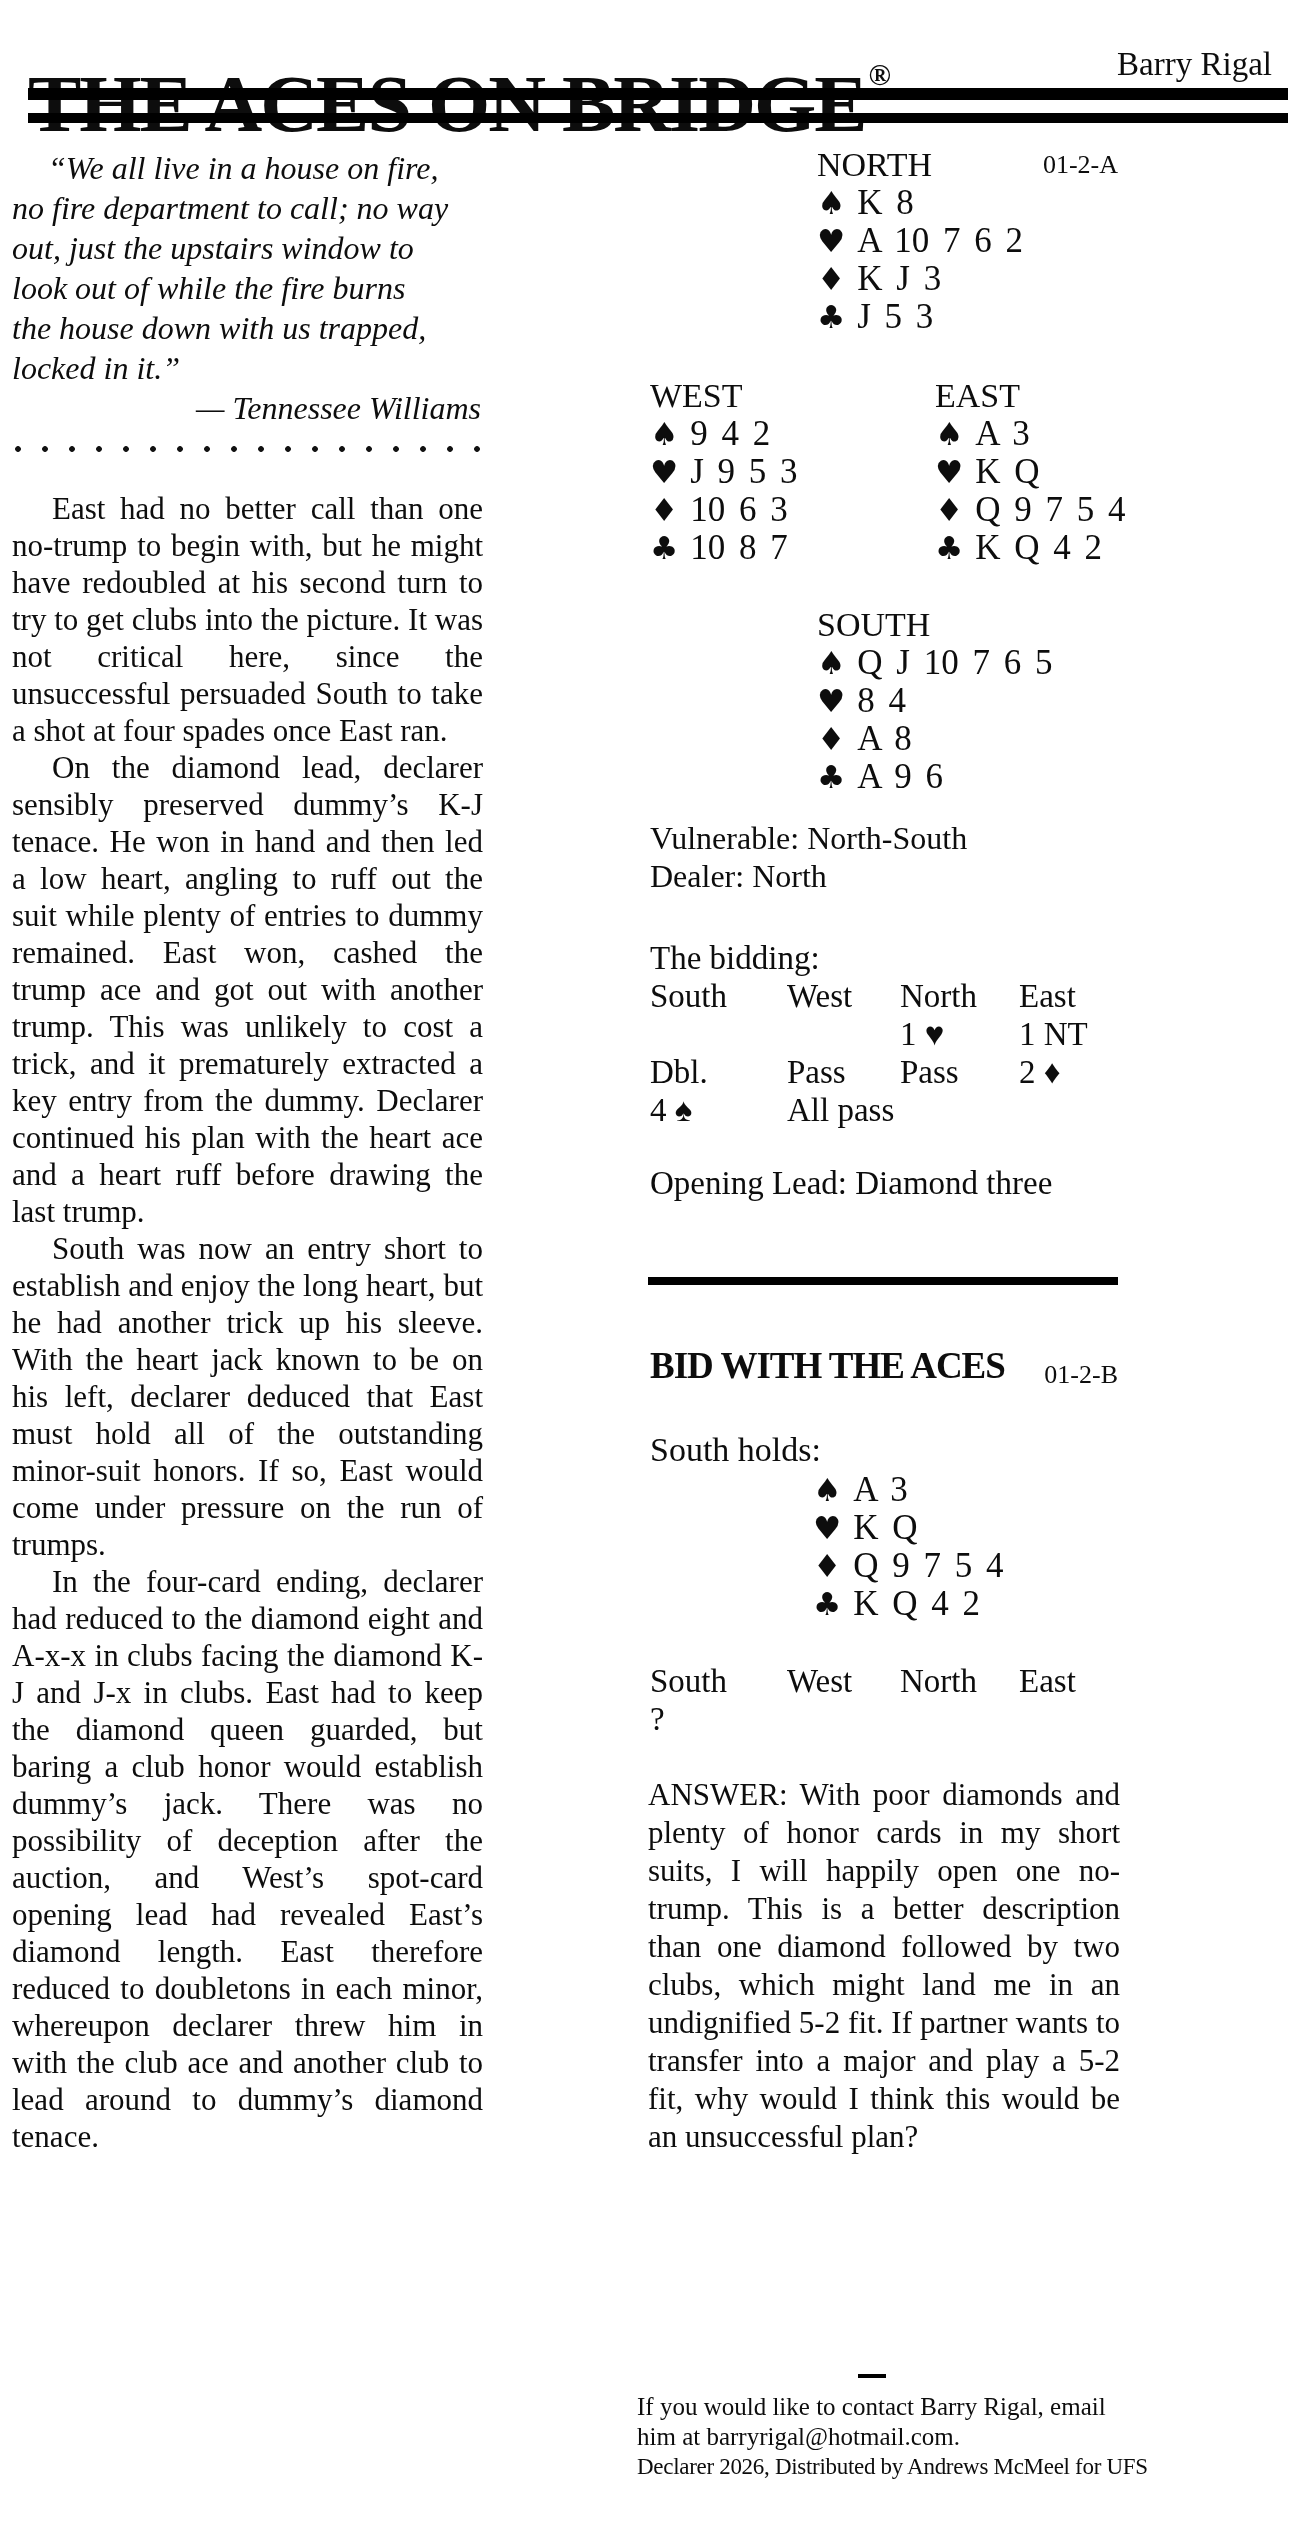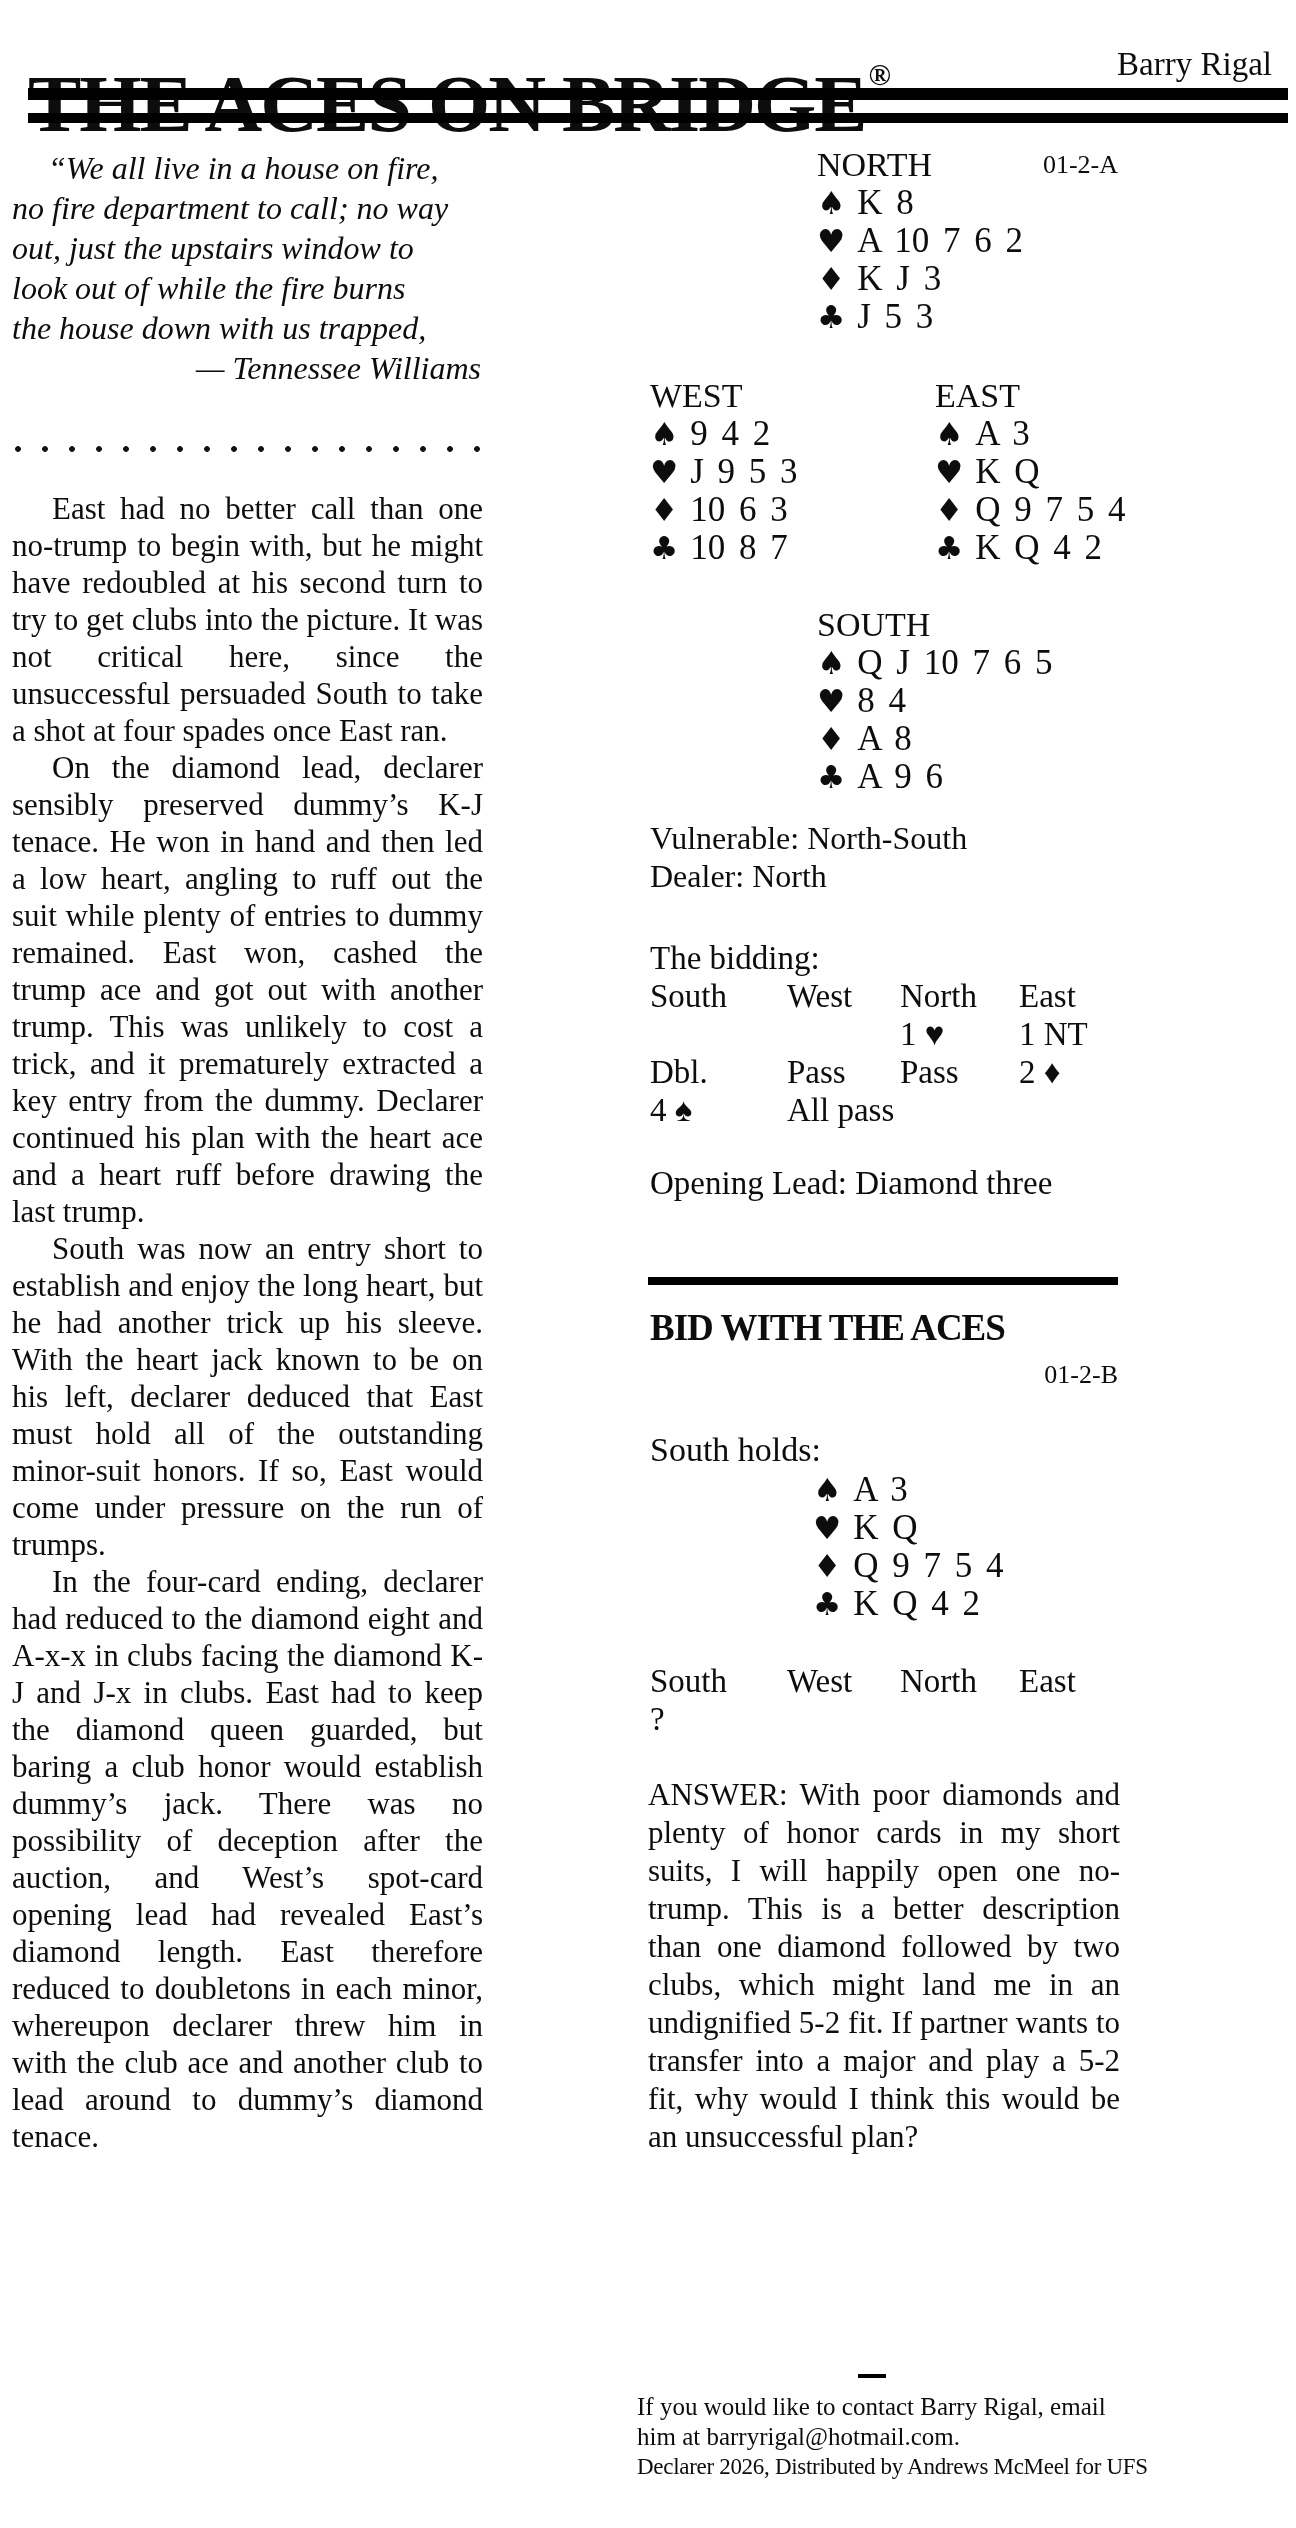--- a/index.html
+++ b/index.html
@@ -76,21 +76,21 @@
     display: grid;
     grid-template-columns: 137px 113px 119px auto;
     font-size: 33px; line-height: 38px;
   }
   .bid-grid span { white-space: nowrap; }
   .opening-lead { left: 650px; top: 1164px; font-size: 33px; line-height: 38px; }
 
   .mid-rule { left: 648px; top: 1277px; width: 470px; height: 8px; background: #000; }
 
   .bwta-heading {
-    left: 650px; top: 1308px;
+    left: 650px; top: 1346px;
     font-size: 37px; font-weight: bold; letter-spacing: -1px;
     line-height: 40px; white-space: nowrap;
   }
   .bwta-board { left: 648px; top: 1360px; width: 470px; text-align: right; }
   .south-holds { left: 650px; top: 1431px; font-size: 34px; line-height: 38px; }
   .bwta-hand { left: 813px; top: 1471px; }
   .bwta-grid {
     left: 650px; top: 1662px; width: 470px;
     display: grid;
     grid-template-columns: 137px 113px 119px auto;
@@ -119,20 +119,21 @@
   <h1 class="abs masthead-title"><span>THE ACES ON BRIDGE</span><span class="reg-mark">®</span></h1>
   <div class="abs byline">Barry Rigal</div>
   <div class="abs double-rule"></div>
 
   <div class="abs quote-block">
     <div class="quote-line indent">“We all live in a house on fire,</div>
     <div class="quote-line">no fire department to call; no way</div>
     <div class="quote-line">out, just the upstairs window to</div>
     <div class="quote-line">look out of while the fire burns</div>
     <div class="quote-line">the house down with us trapped,</div>
+    <div class="quote-line">locked in it.”</div>
     <div class="quote-attribution">— Tennessee Williams</div>
   </div>
   <div class="abs dotted-sep"></div>
 
   <div class="abs article">
     <p>East had no better call than one no-trump to begin with, but he might have redoubled at his second turn to try to get clubs into the picture. It was not critical here, since the unsuccessful persuaded South to take a shot at four spades once East ran.</p>
     <p>On the diamond lead, declarer sensibly preserved dummy’s K-J tenace. He won in hand and then led a low heart, angling to ruff out the suit while plenty of entries to dummy remained. East won, cashed the trump ace and got out with another trump. This was unlikely to cost a trick, and it prematurely extracted a key entry from the dummy. Declarer continued his plan with the heart ace and a heart ruff before drawing the last trump.</p>
     <p>South was now an entry short to establish and enjoy the long heart, but he had another trick up his sleeve. With the heart jack known to be on his left, declarer deduced that East must hold all of the outstanding minor-suit honors. If so, East would come under pressure on the run of trumps.</p>
     <p>In the four-card ending, declarer had reduced to the diamond eight and A-x-x in clubs facing the diamond K-J and J-x in clubs. East had to keep the diamond queen guarded, but baring a club honor would establish dummy’s jack. There was no possibility of deception after the auction, and West’s spot-card opening lead had revealed East’s diamond length. East therefore reduced to doubletons in each minor, whereupon declarer threw him in with the club ace and another club to lead around to dummy’s diamond tenace.</p>
   </div>

